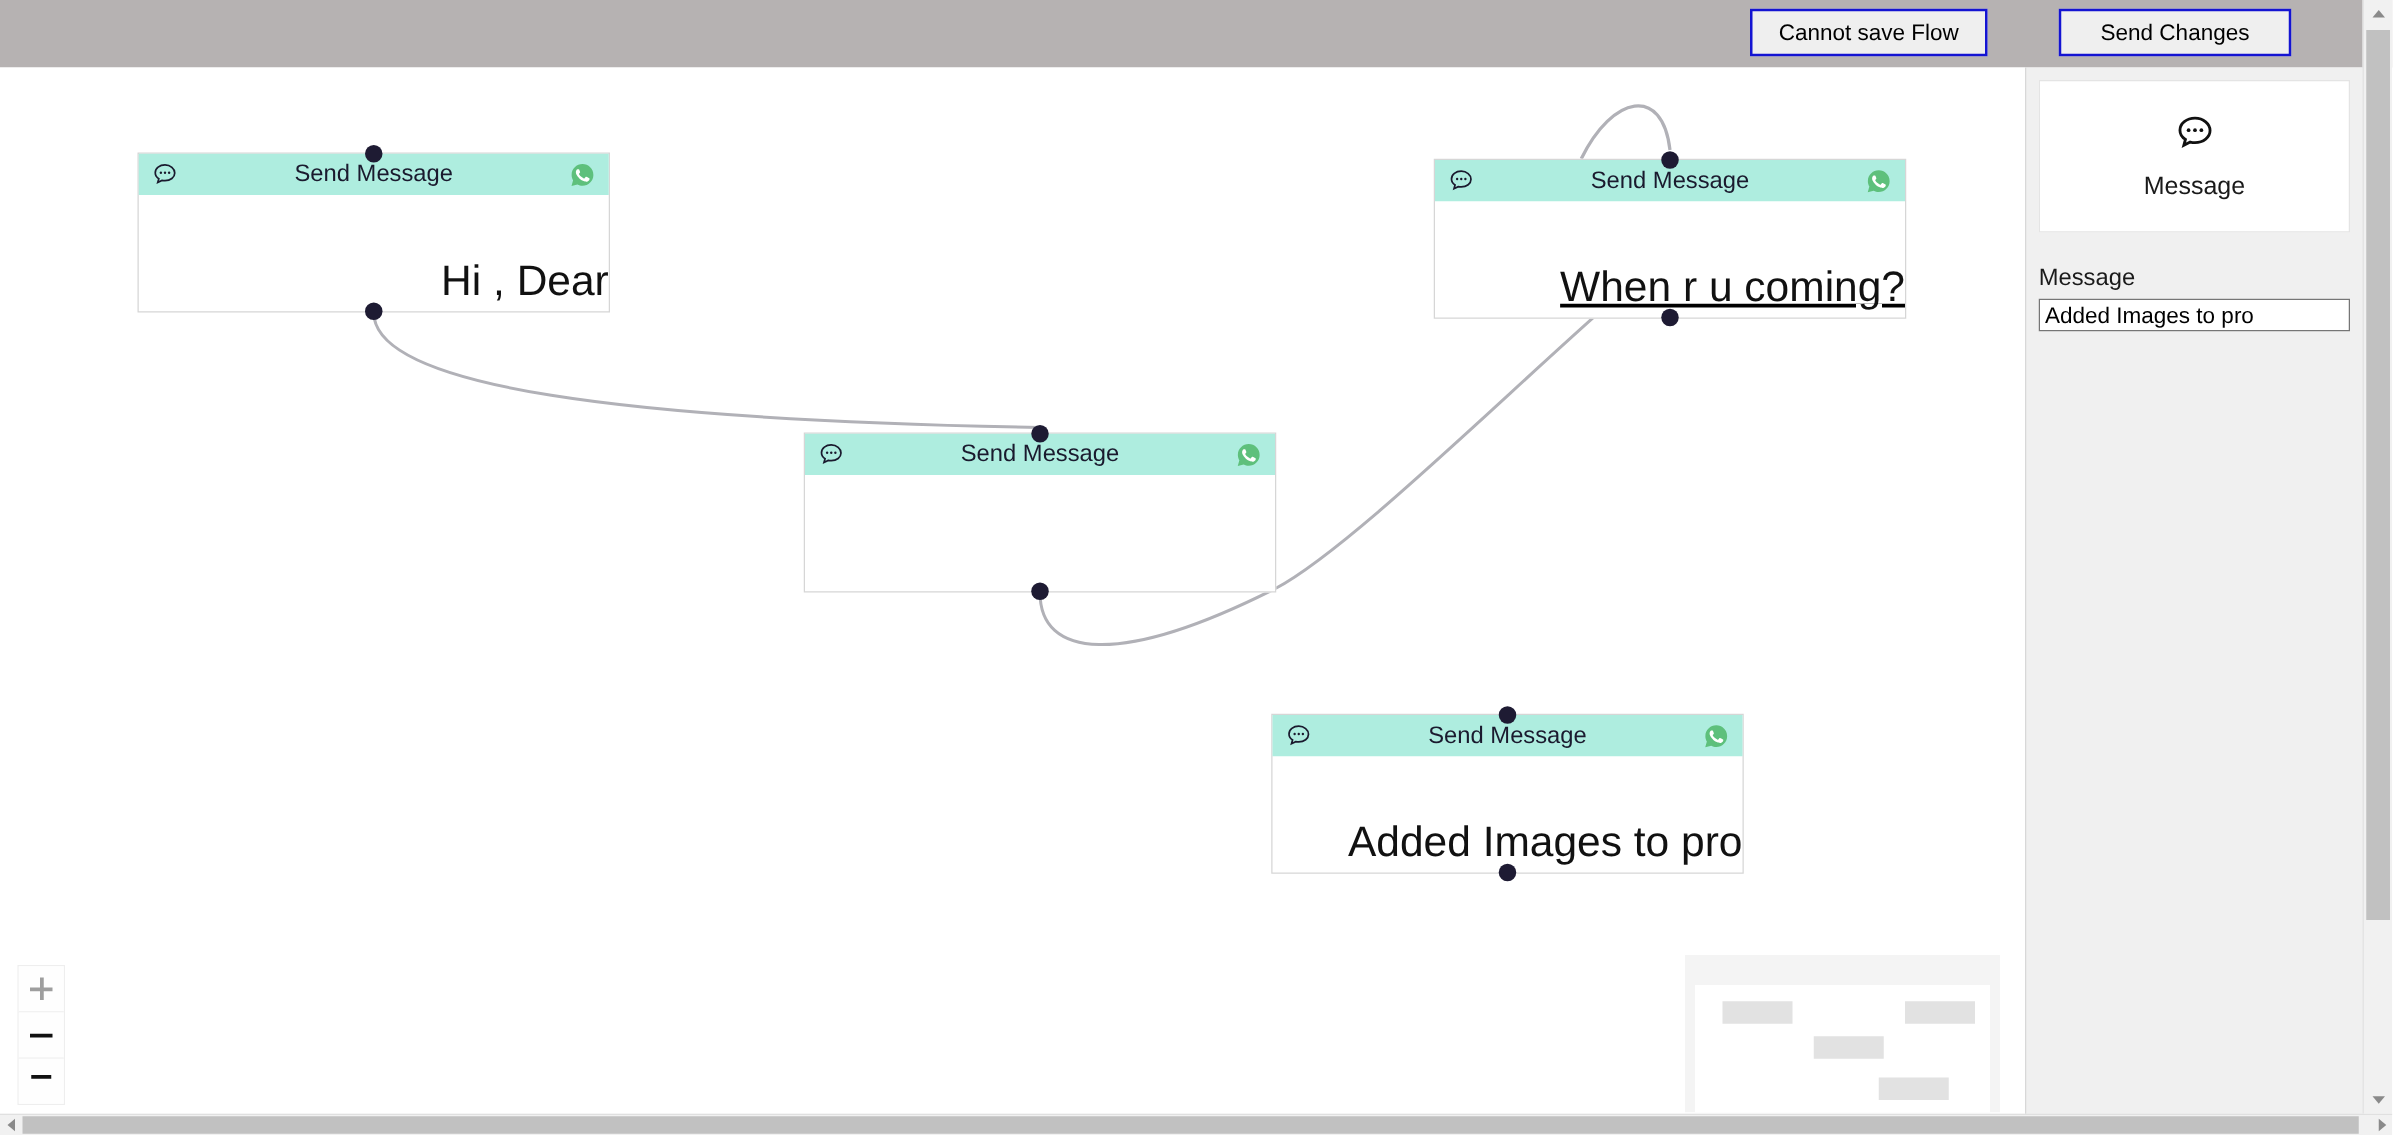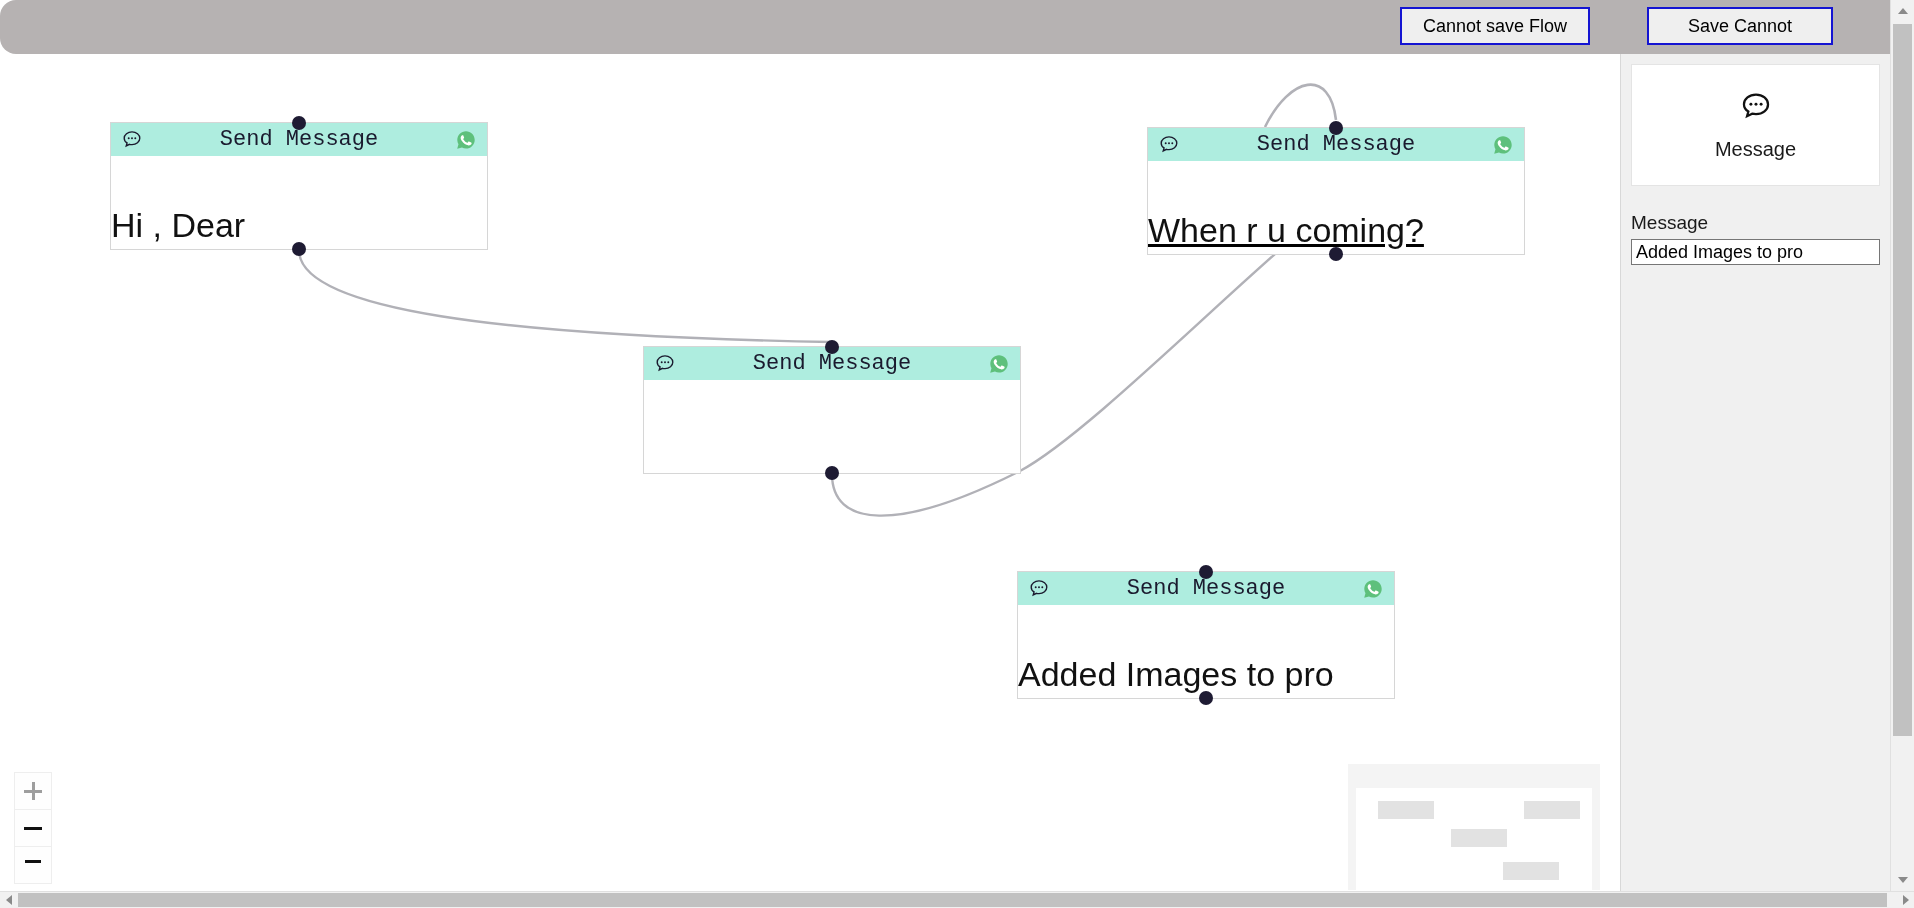--- a/index.html
+++ b/index.html
@@ -17,21 +17,20 @@
   }
 
   
   .toolbar {
     position: absolute;
     left: 0; top: 0;
     width: 1914px;
     height: 54px;
     background: #b6b2b2;
     box-sizing: border-box;
-    border-radius: 16px;
   }
   .tb-btn {
     position: absolute;
     top: 7px;
     height: 38px;
     background: #efefef;
     border: 2px solid #1414d2;
     color: #000000;
     font-size: 18px;
     font-family: "Liberation Sans", sans-serif;
@@ -75,31 +74,31 @@
     height: 33px;
     background: #aeeddf;
     display: flex;
     align-items: center;
     box-sizing: border-box;
     padding: 0 10px;
   }
   .node-header-title {
     flex: 1;
     text-align: center;
-    font-size: 22px;
+    font-size: 19px;
     color: #1a1a2e;
-    font-family: Liberation Mono, monospace;
+    font-family: Liberation Sans, sans-serif;
     line-height: 33px;
   }
   .chat-icon { width: 22px; height: 22px; display: block; flex: 0 0 22px; }
   .wa-icon { width: 22px; height: 22px; display: block; flex: 0 0 22px; }
   .node-body {
     display: flex;
     align-items: flex-end;
-    justify-content: flex-start;
+    justify-content: flex-end;
     box-sizing: border-box;
     overflow: hidden;
   }
   .node-body-text {
     font-size: 34px;
     color: #111111;
     font-family: "Liberation Sans", sans-serif;
     white-space: nowrap;
     line-height: 1.05;
     padding-bottom: 6px;
@@ -278,21 +277,21 @@
   .tri-left { border-top: 5px solid transparent; border-bottom: 5px solid transparent; border-right: 6px solid #8a8a8a; }
   .tri-right { border-top: 5px solid transparent; border-bottom: 5px solid transparent; border-left: 6px solid #8a8a8a; }
 </style>
 </head>
 <body>
 
 <div id="app">
 
   <div class="toolbar">
     <div class="tb-btn" id="btn-cannot-save">Cannot save Flow</div>
-    <div class="tb-btn" id="btn-save-changes">Save Cannot</div>
+    <div class="tb-btn" id="btn-save-changes">Send Changes</div>
   </div>
 
   <div class="canvas">
 
     <svg class="edges-svg" viewBox="0 0 1620 836" preserveAspectRatio="none">
 
       <path d="M 299 196 C 299 256, 500 282, 832 288" fill="none" stroke="#b1b1b7" stroke-width="2.4"></path>
 
       <path d="M 832 420 C 832 472, 895 480, 1020 417
                C 1090 380, 1250 215, 1336 148" fill="none" stroke="#b1b1b7" stroke-width="2.4"></path>

